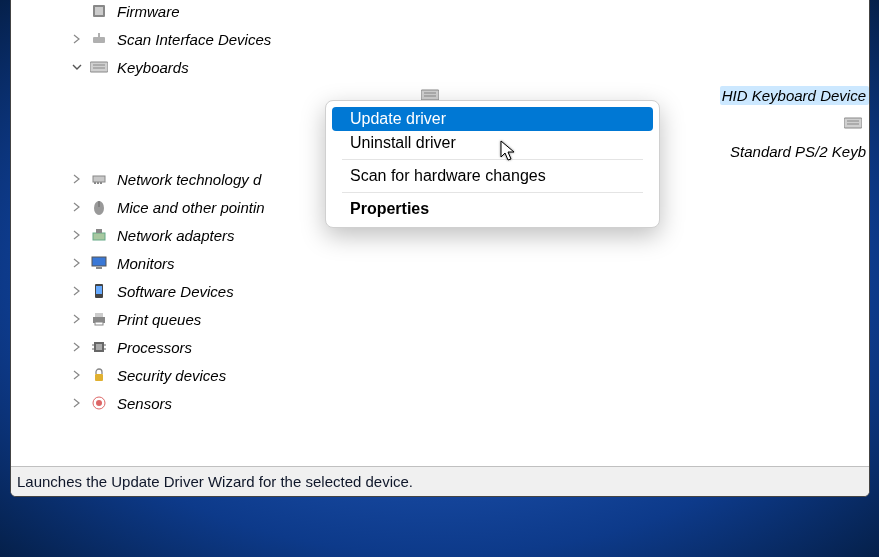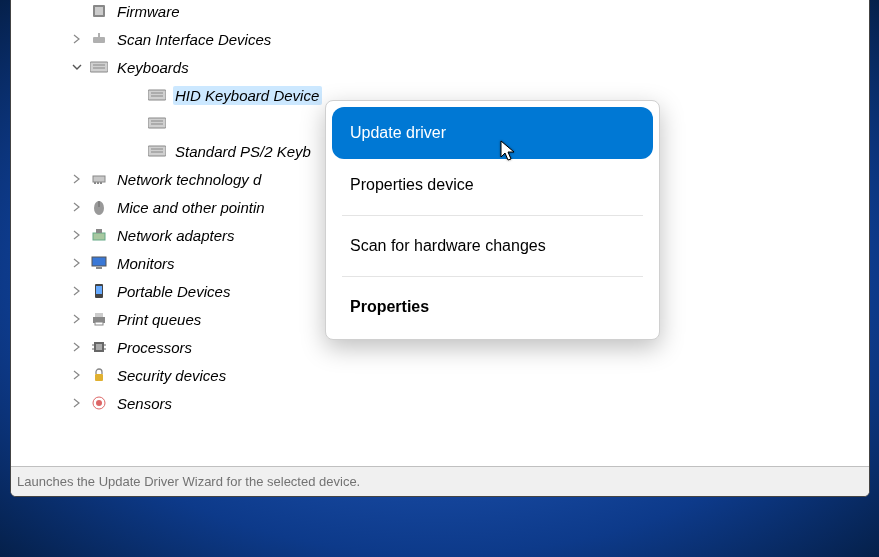--- a/index.html
+++ b/index.html
@@ -27,37 +27,37 @@
     width:16px; height:16px; display:inline-flex; align-items:center; justify-content:center;
     margin-right:4px; flex:0 0 16px;
   }
   .expander svg { display:block; }
   .icon {
     width:20px; height:16px; display:inline-flex; align-items:center; justify-content:center;
     margin-right:6px; flex:0 0 20px;
   }
   .label { padding:1px 3px 1px 2px;font-style:italic; }
   .selected .label { background:#cce8ff; border-radius:2px; }
-  .grandchild { margin-left:58px; }
+  .grandchild { margin-left:58px;justify-content:space-between; }
   .noexp .expander { visibility:hidden; }
   .statusbar {
     position:absolute; left:0; right:0; bottom:0; height:30px;
     background:#f0f0f0; border-top:1px solid #c0c0c0;
-    display:flex; align-items:center; padding-left:6px; color:#737373;
-    font-size:13px;
+    display:flex; align-items:center; padding-left:6px; color:#0f172a;
+    font-size:15px;
   }
   .context-menu {
     position:absolute; left:325px; top:100px; width:335px;
     background:#fff; border:1px solid #d0d0d0; border-radius:8px;
     box-shadow:0 8px 24px rgba(0,0,0,0.25);
     padding:6px 6px; z-index:10;
   }
   .mitem {
-    height:52px; display:flex; align-items:center; padding:0 18px;
-    font-size:16px; color:#000; border-radius:12px;
+    height:24px; display:flex; align-items:center; padding:0 18px;
+    font-size:16px; color:#000; border-radius:4px;
   }
   .mitem.highlight { background:#0078d4; color:#fff; }
   .msep { height:1px; background:#e4e4e4; margin:4px 10px; }
   .mitem.bold { font-weight:700; }
   .cursor {
     position:absolute; left:500px; top:140px; z-index:20; pointer-events:none;
   }
   .cursor svg{ filter: drop-shadow(0 0 1px rgba(0,0,0,.5)); }
 </style>
 </head>
@@ -215,21 +215,21 @@
         <svg width="10" height="10">
             <path d="M2 1 L7 5 L2 9" fill="none" stroke="#888" stroke-width="1.2"></path>
           </svg>
       </span>
       <span class="icon">
         <svg width="14" height="16">
             <rect x="3" y="1" width="8" height="14" fill="#444" rx="1"></rect>
             <rect x="4" y="3" width="6" height="8" fill="#6af"></rect>
           </svg>
       </span>
-      <span class="label">Portable Devices</span>
+      <span class="label">Software Devices</span>
     </div>
 
     <div class="row">
       <span class="expander">
         <svg width="10" height="10">
             <path d="M2 1 L7 5 L2 9" fill="none" stroke="#888" stroke-width="1.2"></path>
           </svg>
       </span>
       <span class="icon">
         <svg width="16" height="16">
@@ -296,21 +296,21 @@
   <div class="statusbar">
     <span>Launches the Update Driver Wizard for the selected device.</span>
   </div>
 </div>
 
 <div class="context-menu">
   <div class="mitem highlight">
     <span>Update driver</span>
   </div>
   <div class="mitem">
-    <span>Properties device</span>
+    <span>Uninstall driver</span>
   </div>
   <div class="msep"></div>
   <div class="mitem">
     <span>Scan for hardware changes</span>
   </div>
   <div class="msep"></div>
   <div class="mitem bold">
     <span>Properties</span>
   </div>
 </div>

